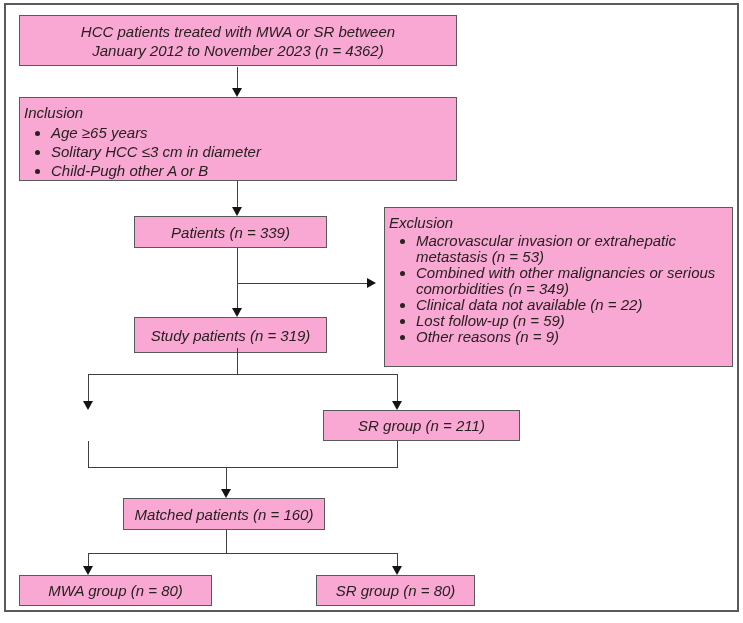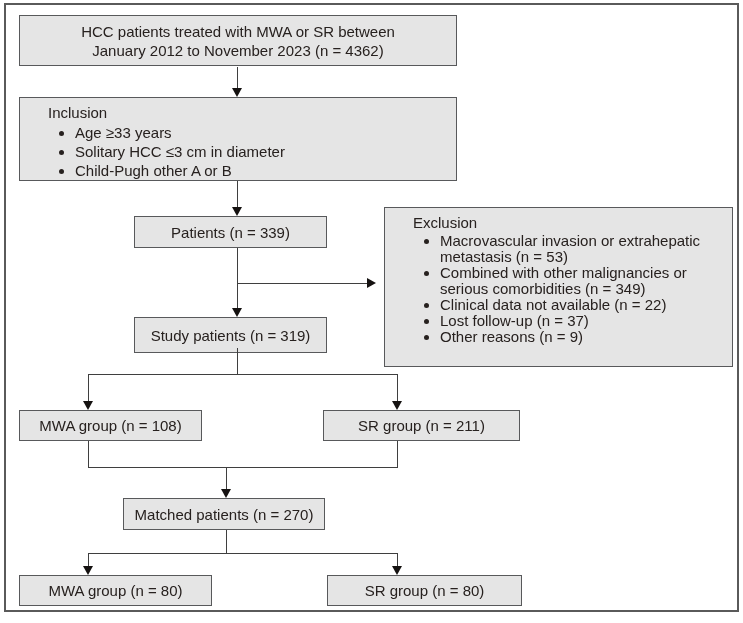--- a/index.html
+++ b/index.html
@@ -14,34 +14,35 @@
   }
   .frame {
     position: absolute;
     left: 4px; top: 3px;
     width: 735px; height: 609px;
     border: 2px solid #5a5a5a;
     box-sizing: border-box;
   }
   .box {
     position: absolute;
-    background: #e5e5e5;
+    background: #f9a8d4;
     border: 1px solid #58595b;
     box-sizing: border-box;
     font-size: 15px;
     line-height: 19px;
+    font-style: italic;
   }
   .box.centered {
     display: flex;
     flex-direction: column;
     align-items: center;
     justify-content: center;
     text-align: center;
   }
-  .box.listbox { padding: 5px 10px 4px 28px; }
+  .box.listbox { padding: 5px 10px 4px 4px; }
   .box.listbox .list-title { line-height: 20px; }
   .box ul {
     margin: 0;
     padding: 0 0 0 27px;
     list-style: disc;
   }
   .box li { line-height: 16px; }
   .box.incl li { line-height: 19px; }
   .vline { position: absolute; width: 1px; background: #3f3f3f; }
   .hline { position: absolute; height: 1px; background: #3f3f3f; }
@@ -62,40 +63,40 @@
   
   .b-cohort    { left: 19px;  top: 15px;  width: 438px; height: 51px; }
   .b-inclusion { left: 19px;  top: 97px;  width: 438px; height: 84px; }
   .b-patients  { left: 134px; top: 216px; width: 193px; height: 32px; }
   .b-exclusion { left: 384px; top: 207px; width: 349px; height: 160px; }
   .b-study     { left: 134px; top: 317px; width: 193px; height: 36px; }
   .b-mwa1      { left: 19px;  top: 410px; width: 183px; height: 31px; }
   .b-sr1       { left: 323px; top: 410px; width: 197px; height: 31px; }
   .b-matched   { left: 123px; top: 498px; width: 202px; height: 32px; }
   .b-mwa2      { left: 19px;  top: 575px; width: 193px; height: 31px; }
-  .b-sr2       { left: 327px; top: 575px; width: 195px; height: 31px; }
+  .b-sr2       { left: 316px; top: 575px; width: 159px; height: 31px; }
 </style>
 </head>
 <body>
 
 <div class="stage">
   <div class="frame"></div>
 
   <div class="box centered b-cohort">
     <div>HCC patients treated with MWA or SR between</div>
     <div>January 2012 to November 2023 (n = 4362)</div>
   </div>
 
   <div class="vline" style="left:237px; top:67px; height:21px;"></div>
   <div class="arrow-down" style="left:232px; top:88px;"></div>
 
   <div class="box listbox incl b-inclusion">
     <div class="list-title">Inclusion</div>
     <ul>
-      <li>Age ≥33 years</li>
+      <li>Age ≥65 years</li>
       <li>Solitary HCC ≤3 cm in diameter</li>
       <li>Child-Pugh other A or B</li>
     </ul>
   </div>
 
   <div class="vline" style="left:237px; top:181px; height:26px;"></div>
   <div class="arrow-down" style="left:232px; top:207px;"></div>
 
   <div class="box centered b-patients">
     <div>Patients (n = 339)</div>
@@ -105,51 +106,48 @@
   <div class="arrow-down" style="left:232px; top:308px;"></div>
   <div class="hline" style="left:237px; top:283px; width:130px;"></div>
   <div class="arrow-right" style="left:367px; top:278px;"></div>
 
   <div class="box listbox b-exclusion">
     <div class="list-title">Exclusion</div>
     <ul>
       <li>Macrovascular invasion or extrahepatic metastasis (n = 53)</li>
       <li>Combined with other malignancies or serious comorbidities (n = 349)</li>
       <li>Clinical data not available (n = 22)</li>
-      <li>Lost follow-up (n = 37)</li>
+      <li>Lost follow-up (n = 59)</li>
       <li>Other reasons (n = 9)</li>
     </ul>
   </div>
 
   <div class="box centered b-study">
     <div>Study patients (n = 319)</div>
   </div>
 
   <div class="vline" style="left:237px; top:348px; height:26px;"></div>
   <div class="hline" style="left:88px; top:374px; width:310px;"></div>
   <div class="vline" style="left:88px; top:374px; height:27px;"></div>
   <div class="arrow-down" style="left:83px; top:401px;"></div>
   <div class="vline" style="left:397px; top:374px; height:27px;"></div>
   <div class="arrow-down" style="left:392px; top:401px;"></div>
 
-  <div class="box centered b-mwa1">
-    <div>MWA group (n = 108)</div>
-  </div>
   <div class="box centered b-sr1">
     <div>SR group (n = 211)</div>
   </div>
 
   <div class="vline" style="left:88px; top:441px; height:26px;"></div>
   <div class="vline" style="left:397px; top:441px; height:26px;"></div>
   <div class="hline" style="left:88px; top:467px; width:310px;"></div>
   <div class="vline" style="left:226px; top:467px; height:22px;"></div>
   <div class="arrow-down" style="left:221px; top:489px;"></div>
 
   <div class="box centered b-matched">
-    <div>Matched patients (n = 270)</div>
+    <div>Matched patients (n = 160)</div>
   </div>
 
   <div class="vline" style="left:226px; top:530px; height:24px;"></div>
   <div class="hline" style="left:88px; top:553px; width:310px;"></div>
   <div class="vline" style="left:88px; top:553px; height:14px;"></div>
   <div class="arrow-down" style="left:83px; top:566px;"></div>
   <div class="vline" style="left:397px; top:553px; height:14px;"></div>
   <div class="arrow-down" style="left:392px; top:566px;"></div>
 
   <div class="box centered b-mwa2">

